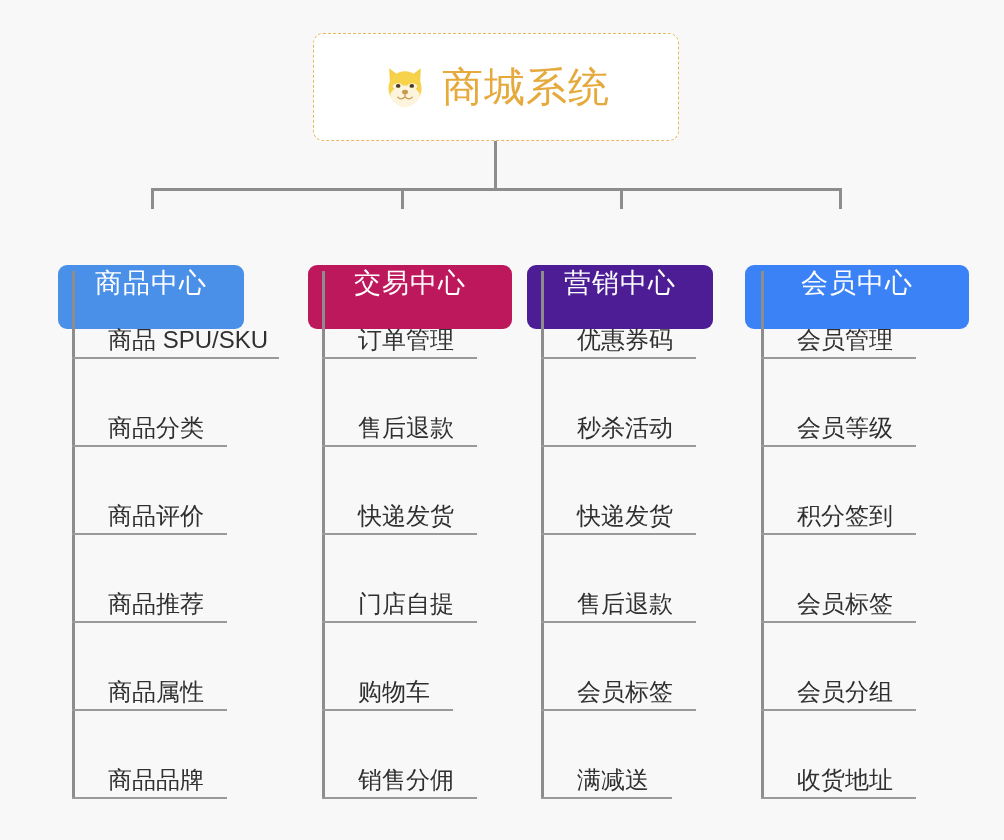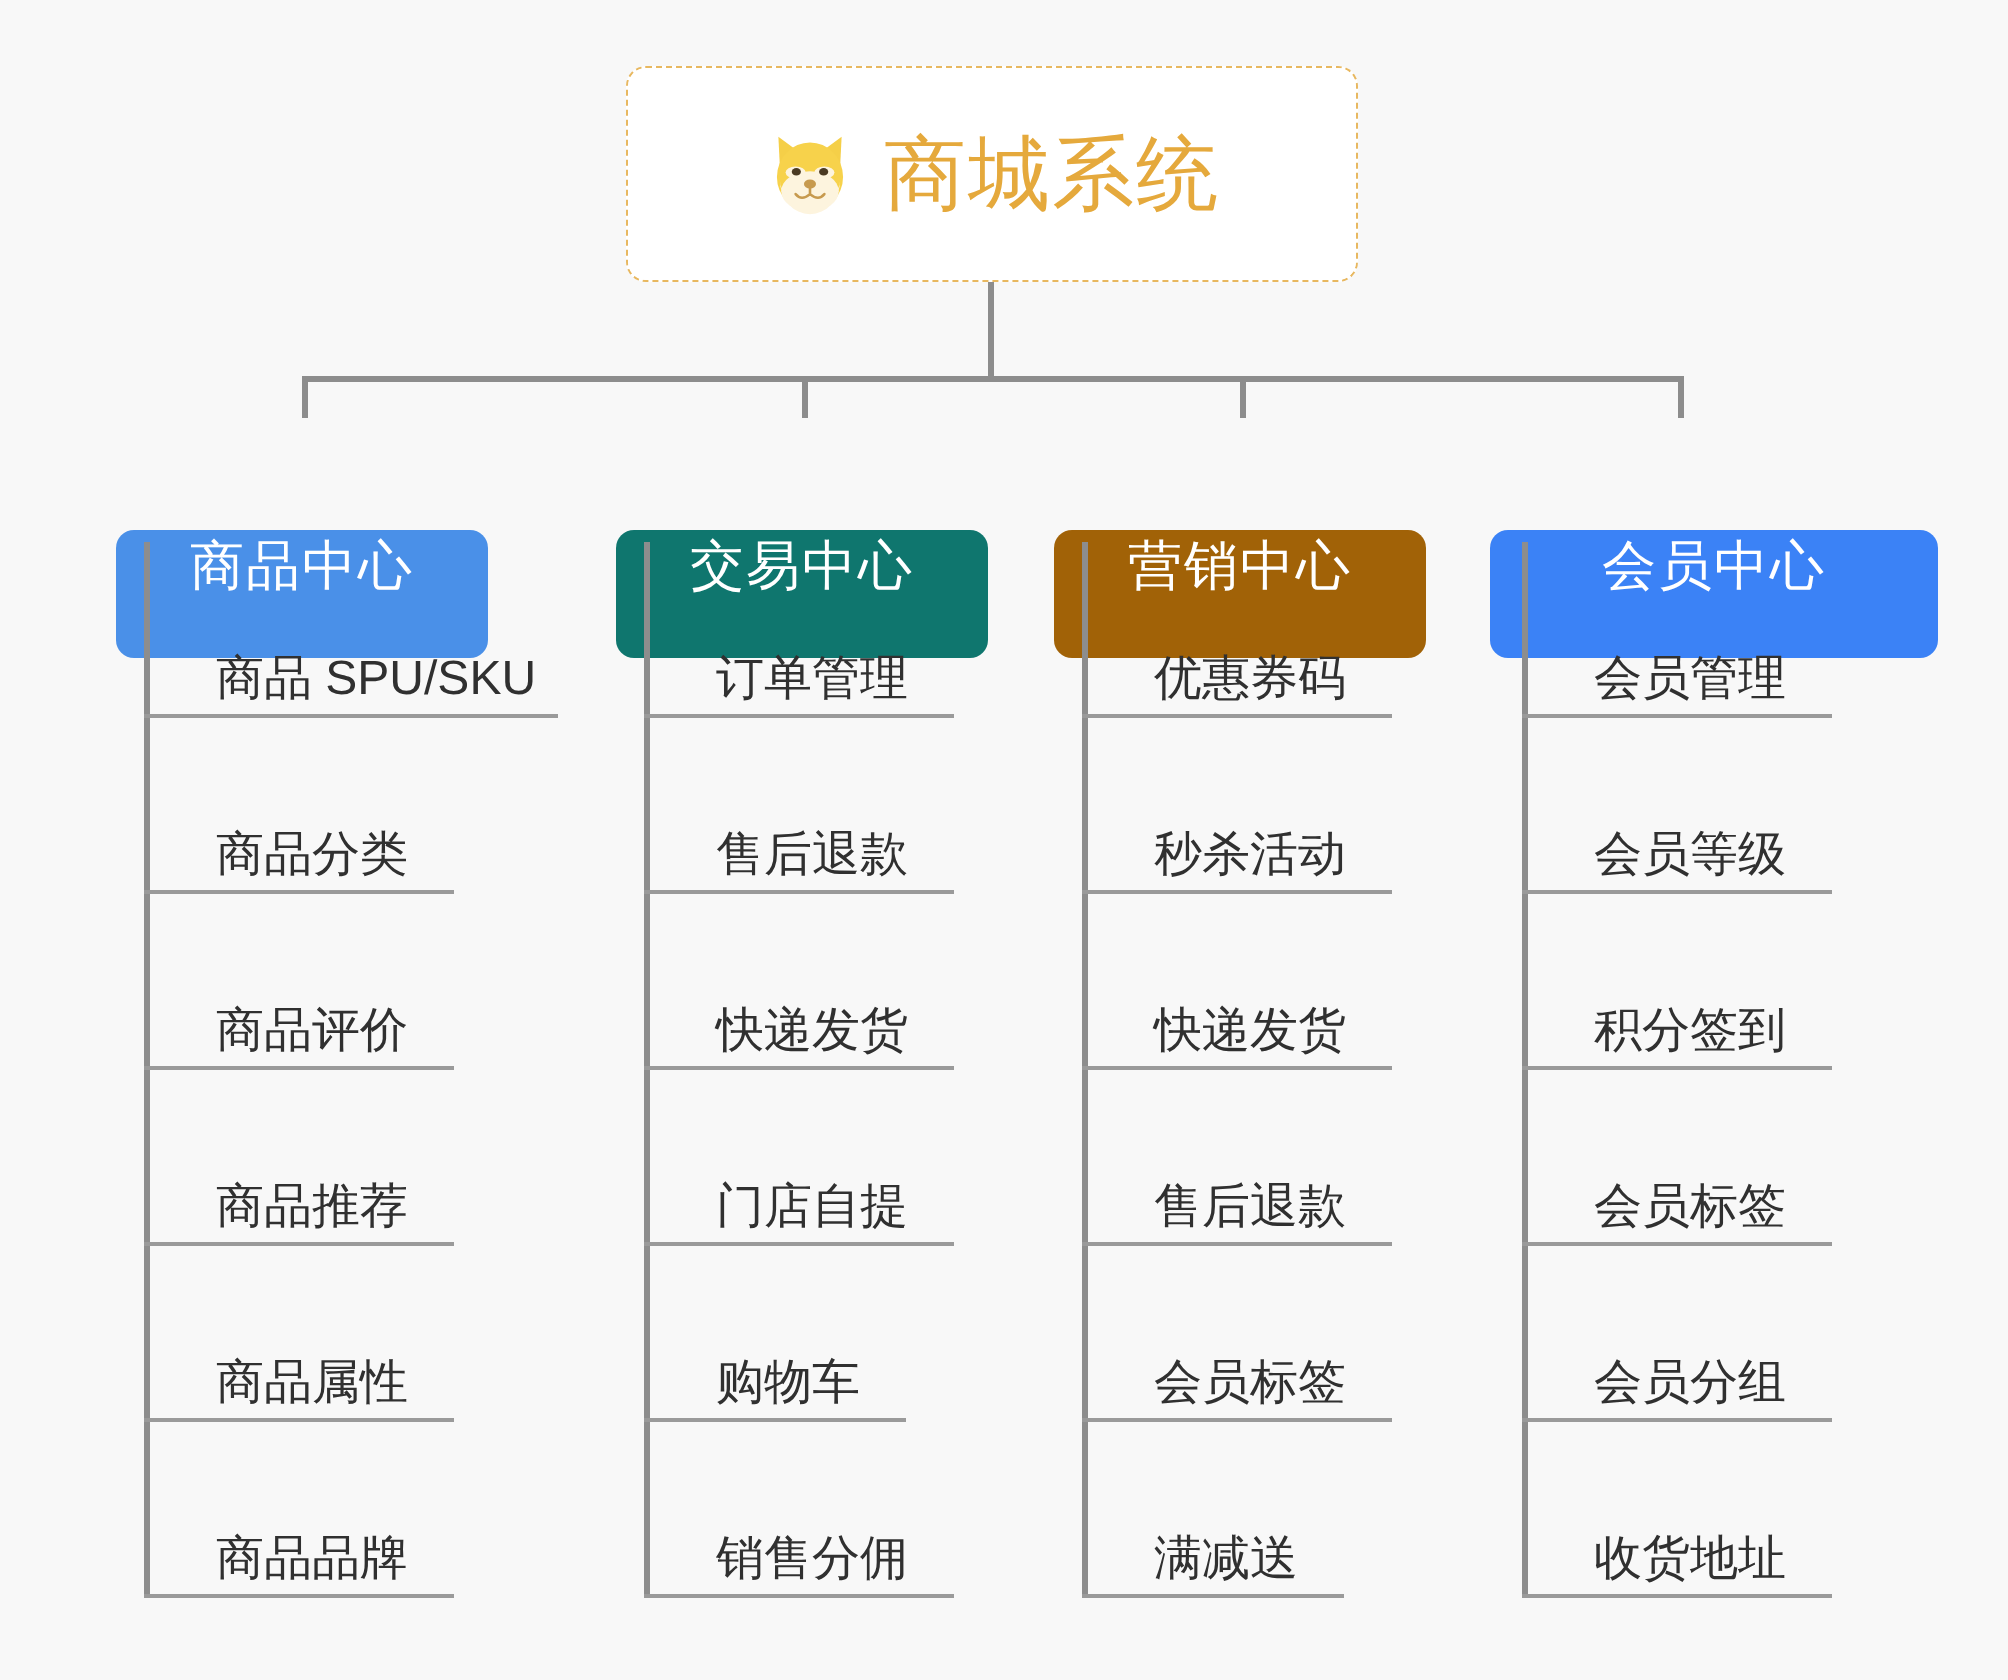--- a/index.html
+++ b/index.html
@@ -170,21 +170,21 @@
             <div class="leaf-underline" style="width: 155px;"></div>
             <span class="leaf-label">商品属性</span>
           </div>
           <div class="leaf">
             <div class="leaf-underline" style="width: 155px;"></div>
             <span class="leaf-label">商品品牌</span>
           </div>
         </div>
       </div>
       <div class="branch" style="left: 0px;">
-        <div class="cat-box" style="left: 308px; width: 186px; background: #0f766e;">
+        <div class="cat-box" style="left: 308px; width: 204px; background: #be185d;">
           <span>交易中心</span>
         </div>
         <div class="spine" style="left: 322px; top: 64px; height: 528px; background: rgb(141, 141, 141);"></div>
         <div class="leaf-list" style="left: 322px;">
           <div class="leaf">
             <div class="leaf-underline" style="width: 155px;"></div>
             <span class="leaf-label">订单管理</span>
           </div>
           <div class="leaf">
             <div class="leaf-underline" style="width: 155px;"></div>
@@ -202,21 +202,21 @@
             <div class="leaf-underline" style="width: 131px;"></div>
             <span class="leaf-label">购物车</span>
           </div>
           <div class="leaf">
             <div class="leaf-underline" style="width: 155px;"></div>
             <span class="leaf-label">销售分佣</span>
           </div>
         </div>
       </div>
       <div class="branch" style="left: 0px;">
-        <div class="cat-box" style="left: 527px; width: 186px; background: #a16207;">
+        <div class="cat-box" style="left: 527px; width: 186px; background: #4c1d95;">
           <span>营销中心</span>
         </div>
         <div class="spine" style="left: 541px; top: 64px; height: 528px; background: rgb(141, 141, 141);"></div>
         <div class="leaf-list" style="left: 541px;">
           <div class="leaf">
             <div class="leaf-underline" style="width: 155px;"></div>
             <span class="leaf-label">优惠券码</span>
           </div>
           <div class="leaf">
             <div class="leaf-underline" style="width: 155px;"></div>

